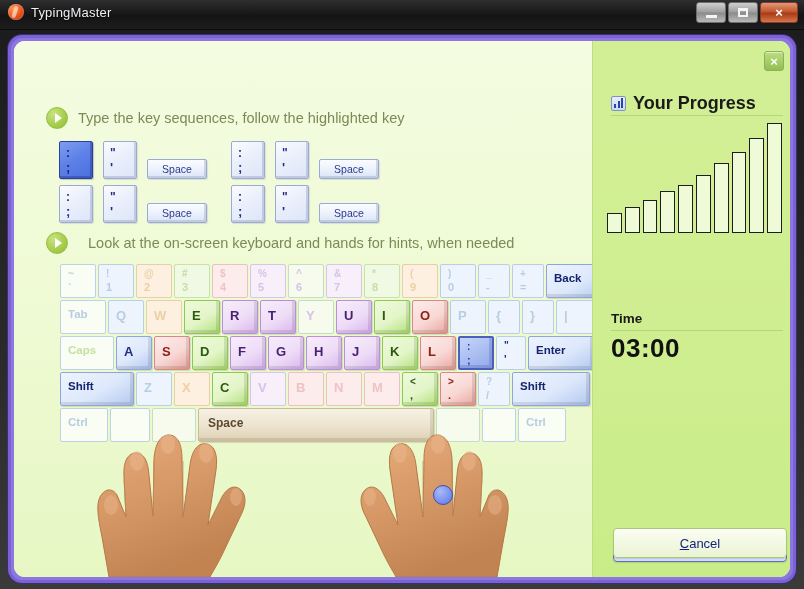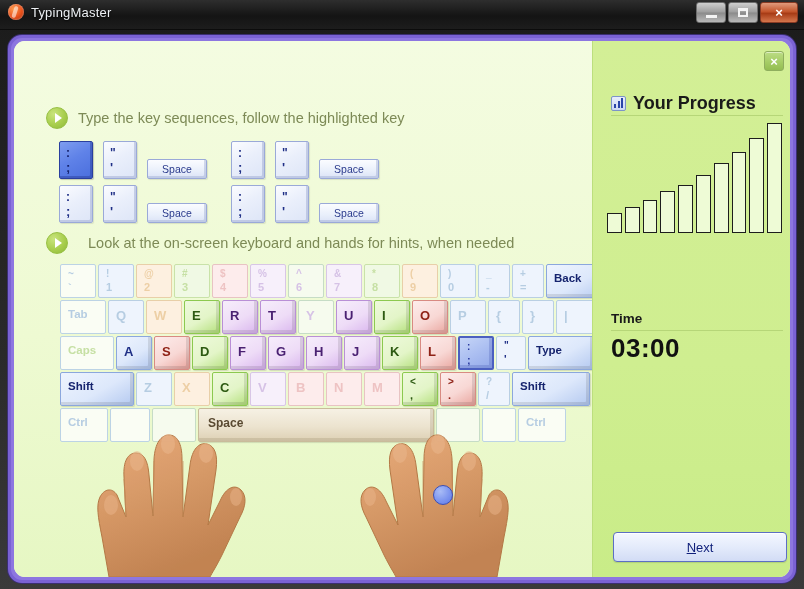--- a/index.html
+++ b/index.html
@@ -481,21 +481,21 @@
               </div>
               <div class="key hl" style="width: 36px;">
                 <span class="t ">:</span>
                 <span class="b ">;</span>
               </div>
               <div class="key c-blue" style="width: 30px;">
                 <span class="t t-navy">"</span>
                 <span class="b t-navy">'</span>
               </div>
               <div class="key r-blue raised" style="width: 66px;">
-                <span class="lbl word t-dark-blue">Type</span>
+                <span class="lbl word t-dark-blue">Enter</span>
               </div>
             </div>
             <div class="krow">
               <div class="key r-blue raised" style="width: 74px;">
                 <span class="lbl word t-dark-blue">Shift</span>
               </div>
               <div class="key c-blue" style="width: 36px;">
                 <span class="lbl t-faint-blue">Z</span>
               </div>
               <div class="key c-orange" style="width: 36px;">
@@ -637,17 +637,20 @@
             <div class="bar" title="10: 100" style="height: 100%; background: rgb(238, 251, 214); border-color: rgb(29, 29, 29);"></div>
           </div>
 
         <div id="time-label">Time</div>
         <div class="hr" style="left:18px; top:289px; width:172px;"></div>
         <div id="time-value">03:00</div>
 
         <div class="pbtn" id="btn-next">
           <span><span class="acc">N</span><span>ext</span></span>
         </div>
+        <div class="pbtn" id="btn-cancel">
+          <span><span class="acc">C</span><span>ancel</span></span>
+        </div>
       </div>
 
     </div>
   </div>
 </div>
 
 </body></html>

